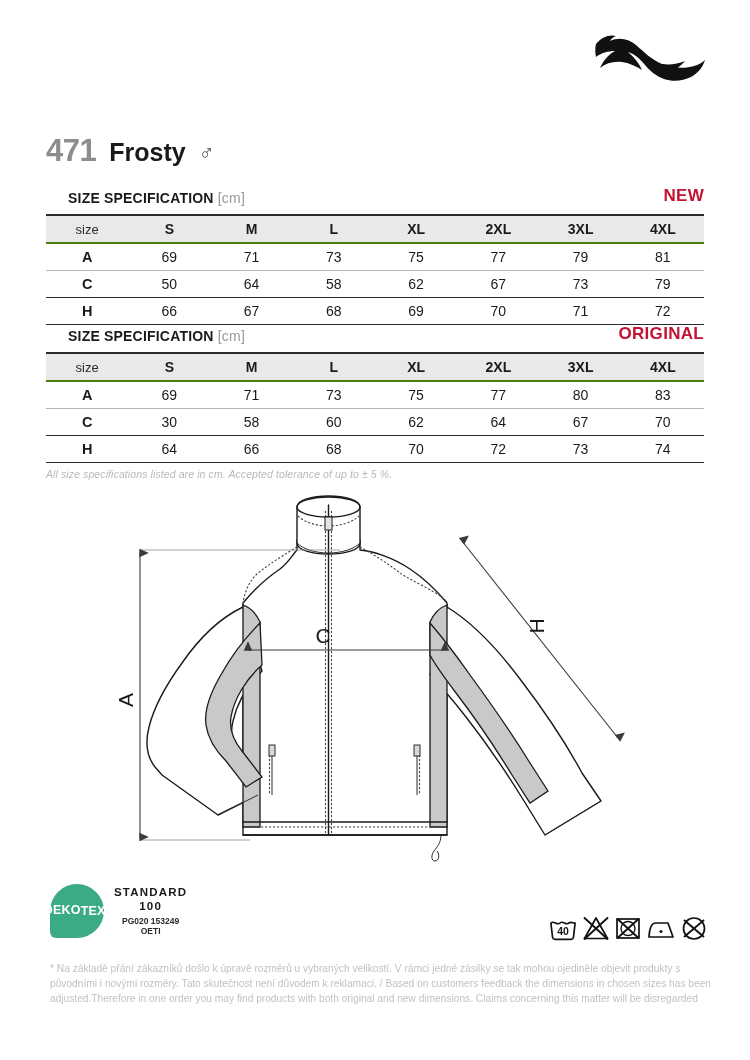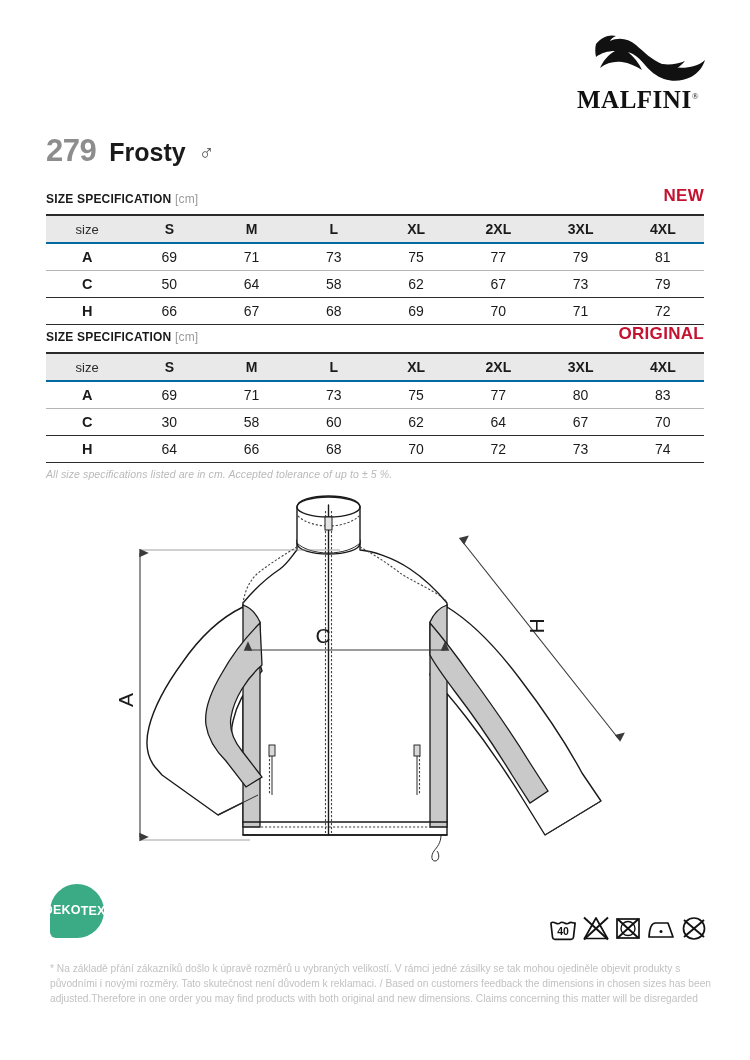--- a/index.html
+++ b/index.html
@@ -72,24 +72,25 @@
   
   .spec-head {
     position: absolute;
     left: 46px;
     width: 658px;
     display: flex;
     justify-content: space-between;
     align-items: flex-end;
   }
   .spec-head-left {
-    font-size: 12px;
+    font-size: 14px;
     font-weight: bold;
     letter-spacing: 0.2px;
     color: #1a1a1a;
+    margin-left: 22px;
   }
   .spec-head-left .unit {
     font-weight: normal;
     color: #9a9a9a;
   }
   .spec-head-right {
     font-size: 17px;
     font-weight: bold;
     color: #c41230;
     letter-spacing: 0.3px;
@@ -108,21 +109,21 @@
     height: 26px;
     vertical-align: middle;
   }
   table.spec thead tr {
     background: #e9e9e9;
   }
   table.spec thead th {
     font-weight: bold;
     font-size: 14px;
     border-top: 2px solid #2b2b2b;
-    border-bottom: 2px solid #0369a1;
+    border-bottom: 2px solid #4d7c0f;
   }
   table.spec thead th.size-label {
     font-weight: normal;
     font-size: 13px;
     color: #2b2b2b;
   }
   table.spec tbody td {
     border-bottom: 1.4px solid #2b2b2b;
     font-size: 14px;
   }
@@ -230,25 +231,24 @@
 <div class="logo-block">
   <svg class="logo-bird" width="136" height="56" viewBox="0 0 136 56">
     <path d="M26 16 C31 9, 40 6, 46 8 C43 9, 41 11, 40 13 C48 9, 58 10, 66 17
              C74 24, 82 32, 92 36 C103 40, 114 41, 124 38 C128 37, 132 35, 135 32
              C133 39, 128 45, 121 49 C113 53, 103 54, 94 51 C86 48, 80 43, 75 37
              C70 31, 65 26, 58 24 C64 29, 69 35, 72 42 C66 38, 59 35, 52 34
              C44 33, 36 35, 30 40 C33 33, 38 27, 45 23 C38 23, 31 25, 26 29
              C25 24, 25 20, 26 16 Z" fill="#111111"></path>
     <path d="M92 36 C100 37, 108 36, 115 33 C111 38, 105 42, 98 44 C95 41, 93 38, 92 36 Z" fill="#111111"></path>
   </svg>
-  <span class="logo-word"><span>MALFINI</span><span class="reg">®</span></span>
 </div>
 
 <div class="title-row">
-  <span class="title-code">279</span>
+  <span class="title-code">471</span>
   <span class="title-name">Frosty</span>
   <span class="title-gender">♂</span>
 </div>
 
 <div class="spec-head" style="top:186px;">
   <div class="spec-head-left"><span>SIZE SPECIFICATION</span> <span class="unit">[cm]</span></div>
   <div class="spec-head-right">NEW</div>
 </div>
 
 <table class="spec" style="top:214px;">
@@ -498,20 +498,26 @@
 
   <line class="dim" x1="462" y1="46" x2="618" y2="243" marker-start="url(#arrUp)" marker-end="url(#arrDn)"></line>
   <text class="dimtext" x="544" y="131" transform="rotate(-90 544 131)" text-anchor="middle">H</text>
 </svg>
 
 <div class="oeko">
   <div class="oeko-mark">
     <span>OEKO</span>
     <span><span>TEX</span><span class="reg">®</span></span>
   </div>
+  <div class="oeko-text">
+    <div class="l1">STANDARD</div>
+    <div class="l2">100</div>
+    <div class="l3">PG020 153249</div>
+    <div class="l4">OETI</div>
+  </div>
 </div>
 
 <div class="care-symbols">
   <svg width="30" height="26" viewBox="0 0 30 26">
     <path d="M3 8 C6 5, 9 11, 12 8 C15 5, 18 11, 21 8 C23.5 5.8, 25.5 9, 27 8
              L27 9 L25.5 22 C25.3 23.4, 24.3 24.3, 23 24.3 L7 24.3
              C5.7 24.3, 4.7 23.4, 4.5 22 L3 9 Z" fill="none" stroke="#111" stroke-width="1.7" stroke-linejoin="round"></path>
     <text x="15" y="20" text-anchor="middle" font-family="'Liberation Sans',sans-serif" font-size="10.5" font-weight="bold" fill="#111">40</text>
   </svg>
 

